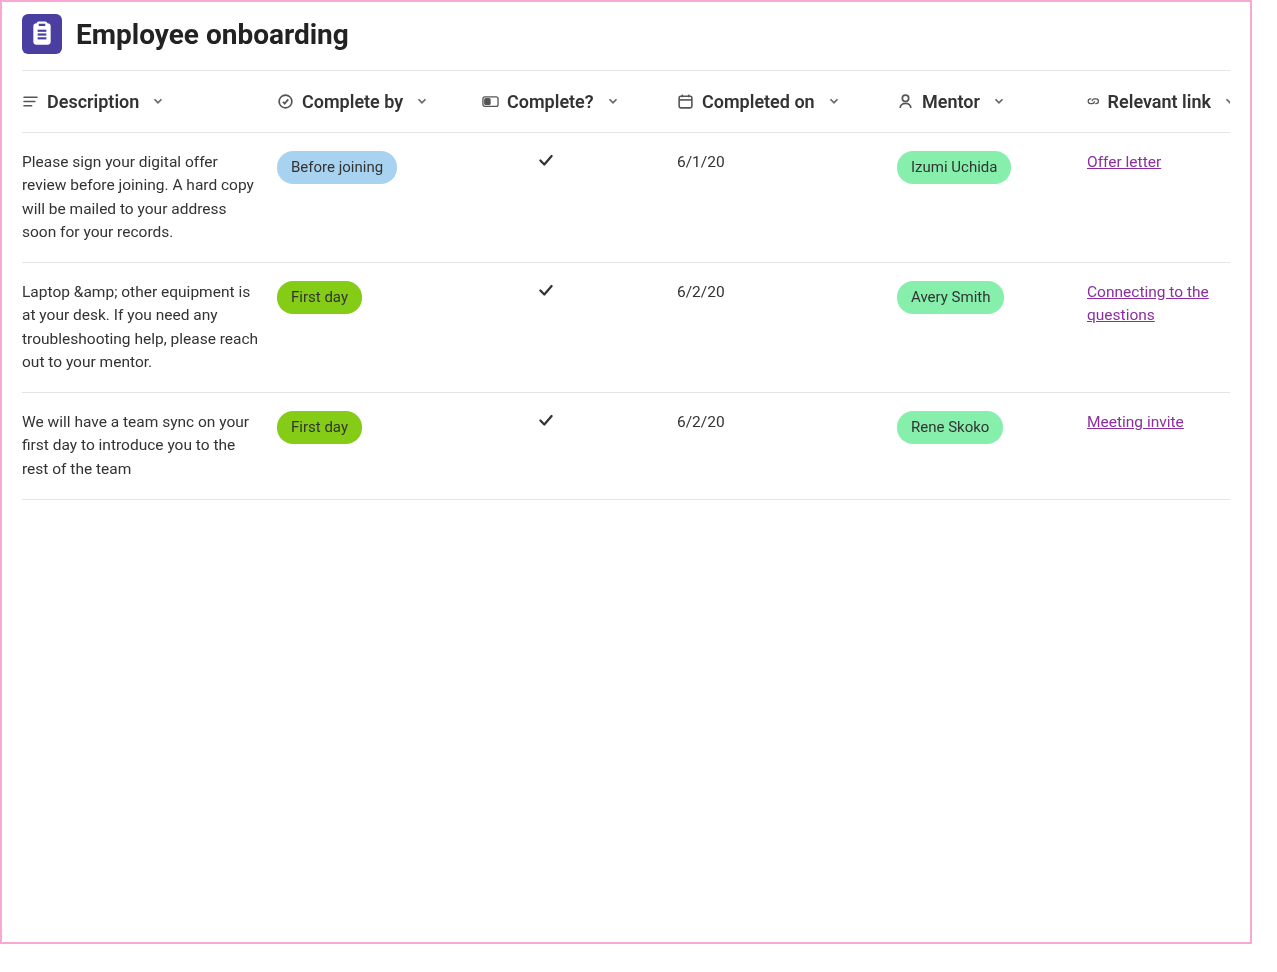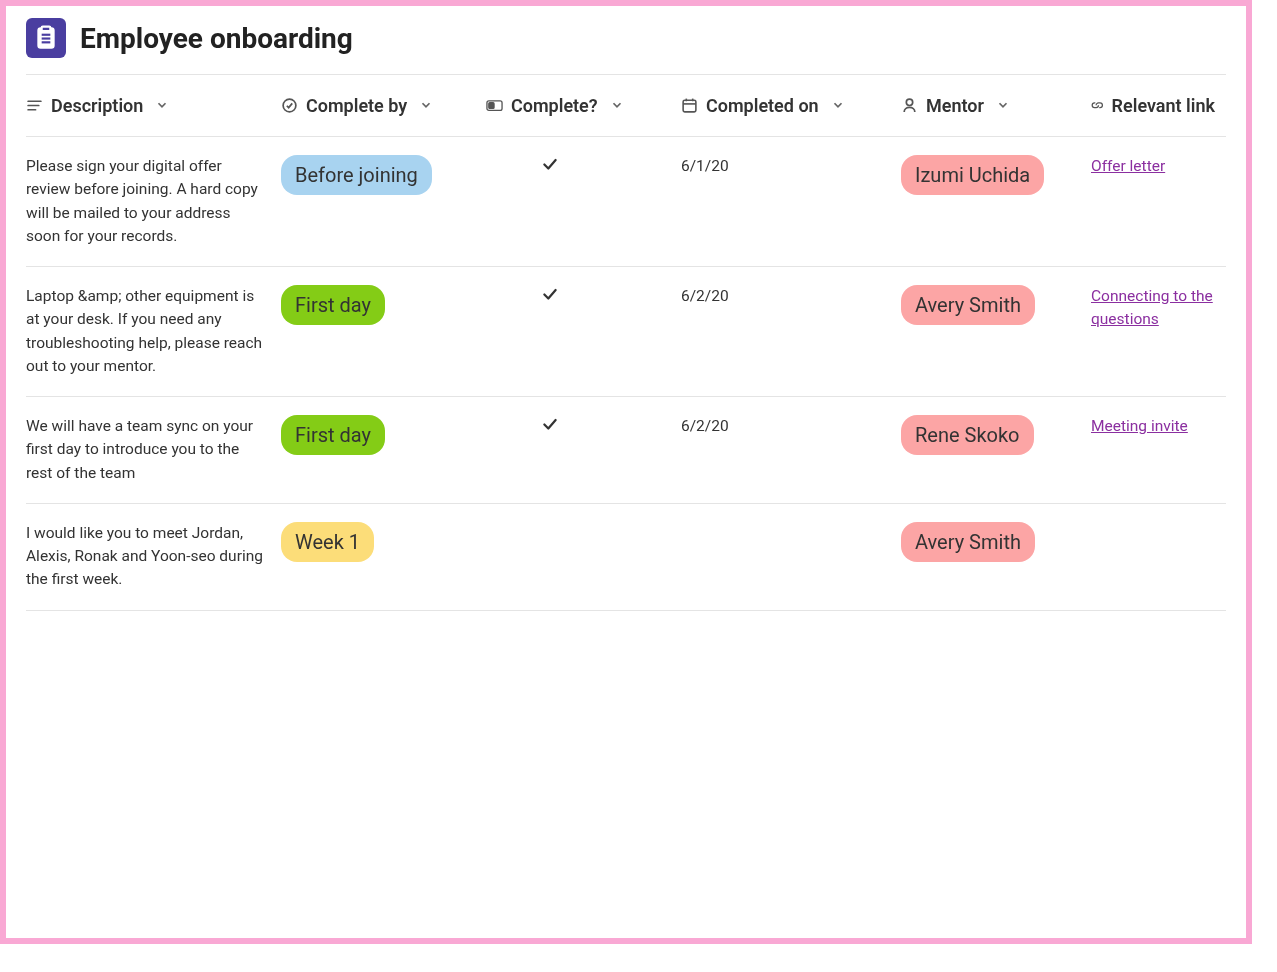--- a/index.html
+++ b/index.html
@@ -3,21 +3,21 @@
 <meta charset="utf-8">
 <style>
   * { box-sizing: border-box; margin: 0; padding: 0; }
   body {
     font-family: -apple-system, BlinkMacSystemFont, "Segoe UI", Roboto, Helvetica, Arial, sans-serif;
     background: #fff;
     color: #333;
     font-size: 15px;
   }
   .app-frame {
-    border: 6px solid #f9a8d4;
+    border: 2px solid #f9a8d4;
     width: 1252px;
     height: 944px;
     margin: 0;
     overflow: hidden;
     position: relative;
   }
   .header {
     display: flex;
     align-items: center;
     gap: 14px;
@@ -88,28 +88,28 @@
   .col-complete-by { width: 205px; }
   .col-complete { width: 195px; text-align: left;}
   .col-completed-on { width: 220px; }
   .col-mentor { width: 190px; }
   .col-link { width: 160px; }
 
   .pill {
     display: inline-block;
     padding: 5px 14px;
     border-radius: 16px;
-    font-size: 20px;
+    font-size: 15px;
     color: #333;
     white-space: nowrap;
   }
   .pill-before { background: #a8d3f0; }
   .pill-firstday { background: #84cc16; }
   .pill-week1 { background: #fcdd79; }
-  .pill-mentor { background: #fca5a5; color:#333; }
+  .pill-mentor { background: #86efac; color:#333; }
 
   .check-cell { text-align:left; padding-left: 55px;}
   .check-icon { width: 18px; height: 18px; color:#333;}
 
   a.rel-link {
     color: #8b2fa0;
     text-decoration: underline;
     margin-top: 33px;
   }
 
@@ -257,25 +257,17 @@
           <tr>
             <td class="col-desc">We will have a team sync on your first day to introduce you to the rest of the team</td>
             <td><span class="pill pill-firstday">First day</span></td>
             <td class="check-cell"><span><svg class="check-icon" viewBox="0 0 16 16" fill="none" stroke="#333" stroke-width="2" stroke-linecap="round" stroke-linejoin="round">
                   <polyline points="3,8.5 6.5,12 13,4.5"></polyline>
                 </svg></span></td>
             <td>6/2/20</td>
             <td><span class="pill pill-mentor">Rene Skoko</span></td>
             <td><a class="rel-link" href="#">Meeting invite</a></td>
           </tr>
-          <tr>
-            <td class="col-desc">I would like you to meet Jordan, Alexis, Ronak and Yoon-seo during the first week.</td>
-            <td><span class="pill pill-week1">Week 1</span></td>
-            <td class="check-cell"></td>
-            <td></td>
-            <td><span class="pill pill-mentor">Avery Smith</span></td>
-            <td></td>
-          </tr>
         </tbody>
     </table>
   </div>
 
 </div>
 
 </body></html>

